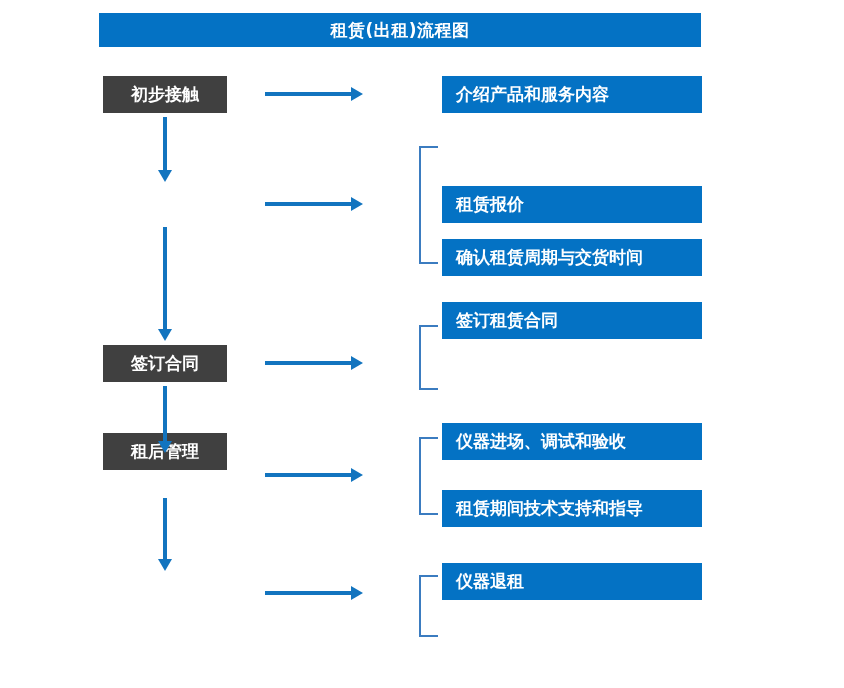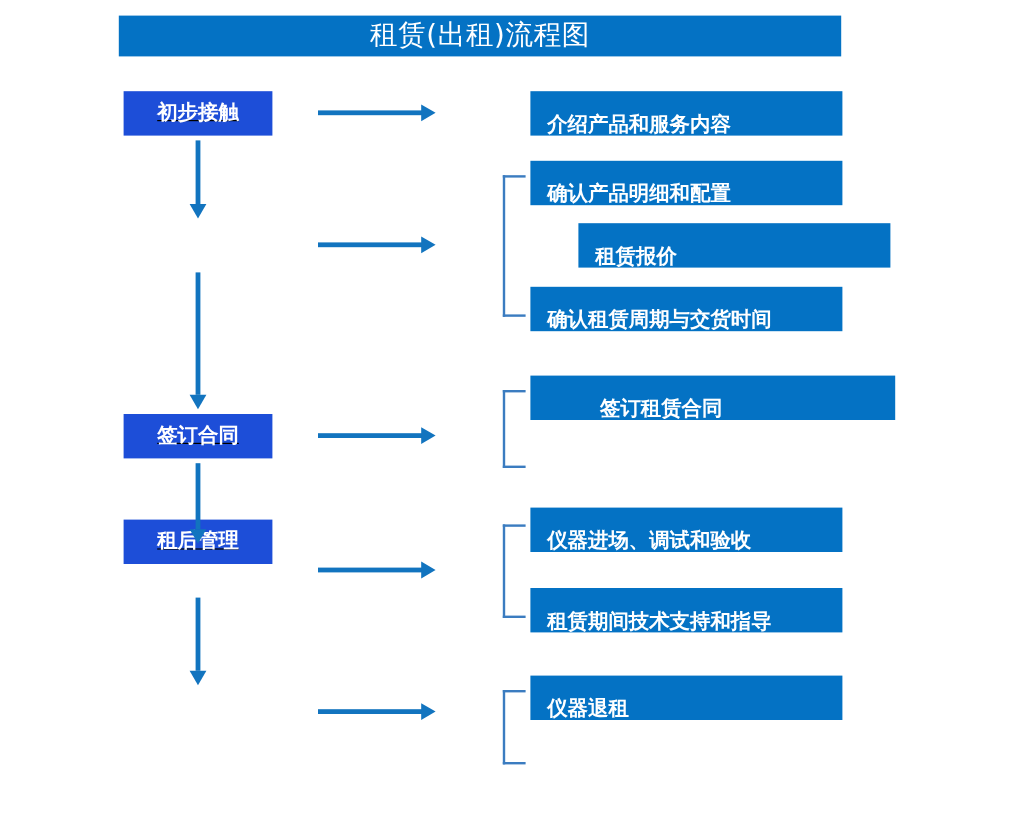--- a/index.html
+++ b/index.html
@@ -29,54 +29,53 @@
     top: 13px;
     width: 602px;
     height: 34px;
     background: #0472c4;
     display: flex;
     align-items: center;
     justify-content: center;
   }
   .title-bar .title-text {
     color: #ffffff;
-    font-size: 23px;
-    font-weight: normal;
+    font-size: 17px;
+    font-weight: bold;
     letter-spacing: 0.5px;
     line-height: 1;
   }
 
   
   .stage-box {
     position: absolute;
     left: 103px;
     width: 124px;
     height: 37px;
-    background: #1d4ed8;
+    background: #404040;
     display: flex;
     align-items: center;
     justify-content: center;
-    text-decoration: underline;
   }
   .stage-box .stage-label {
     color: #ffffff;
     font-size: 17px;
     font-weight: bold;
     line-height: 1;
   }
 
   
   .detail-box {
     position: absolute;
     left: 442px;
     width: 260px;
     height: 37px;
     background: #0472c4;
     display: flex;
-    align-items: flex-end;
+    align-items: center;
     justify-content: flex-start;
   }
   .detail-box .detail-label {
     color: #ffffff;
     font-size: 17px;
     font-weight: bold;
     line-height: 1;
     padding-left: 14px;
     white-space: nowrap;
   }
@@ -197,31 +196,28 @@
 
   <div class="bracket" style="top:146px; height:118px;"></div>
   <div class="bracket" style="top:325px; height:65px;"></div>
   <div class="bracket" style="top:437px; height:78px;"></div>
   <div class="bracket" style="top:575px; height:62px;"></div>
 
   <div class="detail-box" style="top:76px;">
     <span class="detail-label">介绍产品和服务内容</span>
   </div>
 
-  <div class="detail-box" style="top:134px;">
-    <span class="detail-label">确认产品明细和配置</span>
-  </div>
-  <div class="detail-box" style="top:186px;margin-left:40px;">
+  <div class="detail-box" style="top:186px;">
     <span class="detail-label">租赁报价</span>
   </div>
   <div class="detail-box" style="top:239px;">
     <span class="detail-label">确认租赁周期与交货时间</span>
   </div>
 
-  <div class="detail-box" style="top:313px;padding-left:44px;">
+  <div class="detail-box" style="top:302px;">
     <span class="detail-label">签订租赁合同</span>
   </div>
 
   <div class="detail-box" style="top:423px;">
     <span class="detail-label">仪器进场、调试和验收</span>
   </div>
   <div class="detail-box" style="top:490px;">
     <span class="detail-label">租赁期间技术支持和指导</span>
   </div>
 

